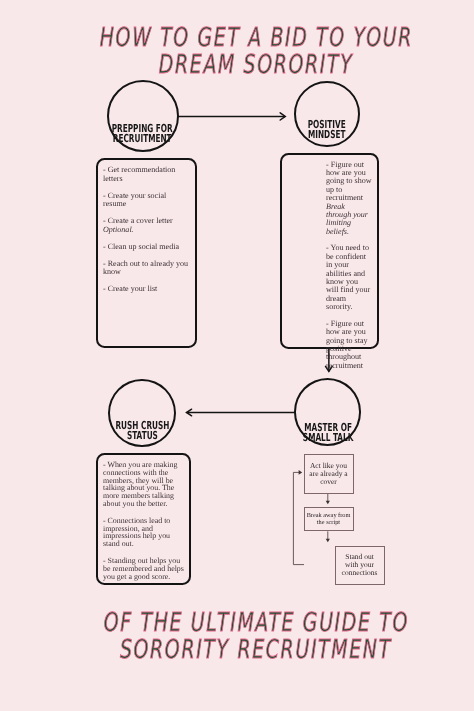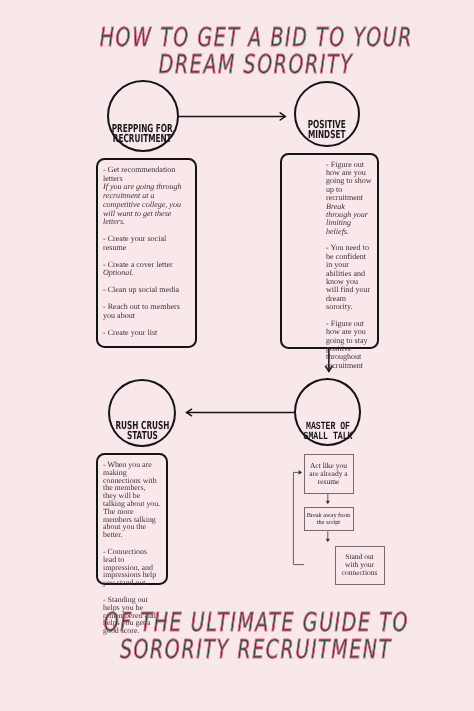--- a/index.html
+++ b/index.html
@@ -78,63 +78,63 @@
   </div>
   <div class="circle" id="circ2" style="left:293.5px;top:80.5px;width:66px;height:66px;">
     <span>
         <i>POSITIVE</i>
         <i>MINDSET</i>
       </span>
   </div>
 
   <div class="rbox" style="left:96px;top:158px;width:101px;height:190px;">
     <div class="inner">
-        <p><span>- Get recommendation letters</span><br><em>If you are going through recruitment at a competitive college, you will want to get these letters.</em></p>
+        <p><span>- Get recommendation letters</span><br></p>
         <p><span>- Create your social resume</span></p>
         <p><span>- Create a cover letter</span><br><em>Optional.</em></p>
         <p><span>- Clean up social media</span></p>
-        <p><span>- Reach out to members you about</span></p>
+        <p><span>- Reach out to already you know</span></p>
         <p><span>- Create your list</span></p>
       </div>
   </div>
 
   <div class="rbox" id="box2" style="left:280px;top:153px;width:99px;height:196px;">
     <div class="inner">
         <p><span>- Figure out how are you going to show up to recruitment</span><br><em>Break through your limiting beliefs.</em></p>
         <p><span>- You need to be confident in your abilities and know you will find your dream sorority.</span></p>
         <p><span>- Figure out how are you going to stay positive throughout recruitment</span></p>
       </div>
   </div>
 
   <div class="circle" id="circ3" style="left:108.4px;top:378.6px;width:67.8px;height:68.2px;">
     <span>
         <i>RUSH CRUSH</i>
         <i>STATUS</i>
       </span>
   </div>
-  <div class="circle" id="circ4" style="left:293.8px;top:378.4px;width:67.7px;height:68px;font-family:Liberation Mono, monospace;">
+  <div class="circle" id="circ4" style="left:293.8px;top:378.4px;width:67.7px;height:68px;">
     <span>
         <i>MASTER OF</i>
         <i>SMALL TALK</i>
       </span>
   </div>
 
-  <div class="rbox" id="box3" style="left:96px;top:453px;width:72px;height:132px;">
+  <div class="rbox" id="box3" style="left:96px;top:453px;width:95px;height:132px;">
     <div class="inner">
         <p><span>- When you are making connections with the members, they will be talking about you. The more members talking about you the better.</span></p>
         <p><span>- Connections lead to impression, and impressions help you stand out.</span></p>
         <p><span>- Standing out helps you be remembered and helps you get a good score.</span></p>
       </div>
   </div>
 
   <div class="sbox" id="sbox1" style="left:303.5px;top:454px;width:50px;height:40px;">
     <span>
         <i>Act like you</i>
         <i>are already a</i>
-        <i>resume</i>
+        <i>cover</i>
       </span>
   </div>
   <div class="sbox" id="sbox2" style="left:303.5px;top:507px;width:50px;height:24px;">
     <span>
         <i>Break away from</i>
         <i>the script</i>
       </span>
   </div>
   <div class="sbox" id="sbox3" style="left:303.5px;top:545.5px;width:50px;height:39px;margin-left:31px;">
     <span>

